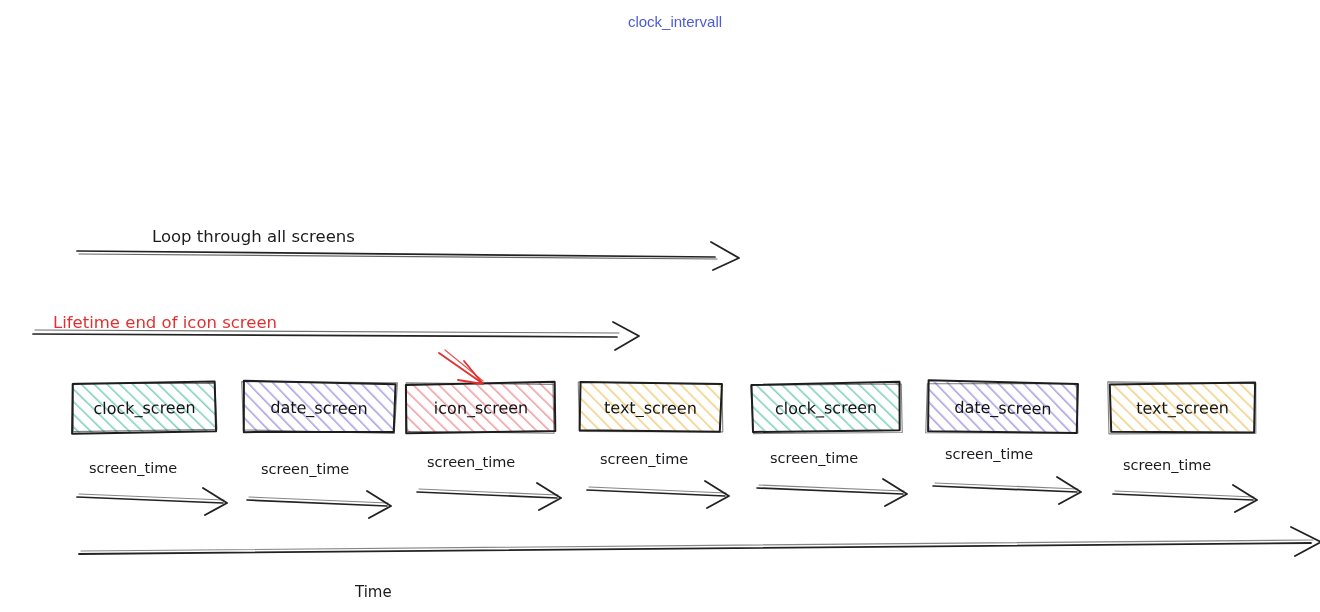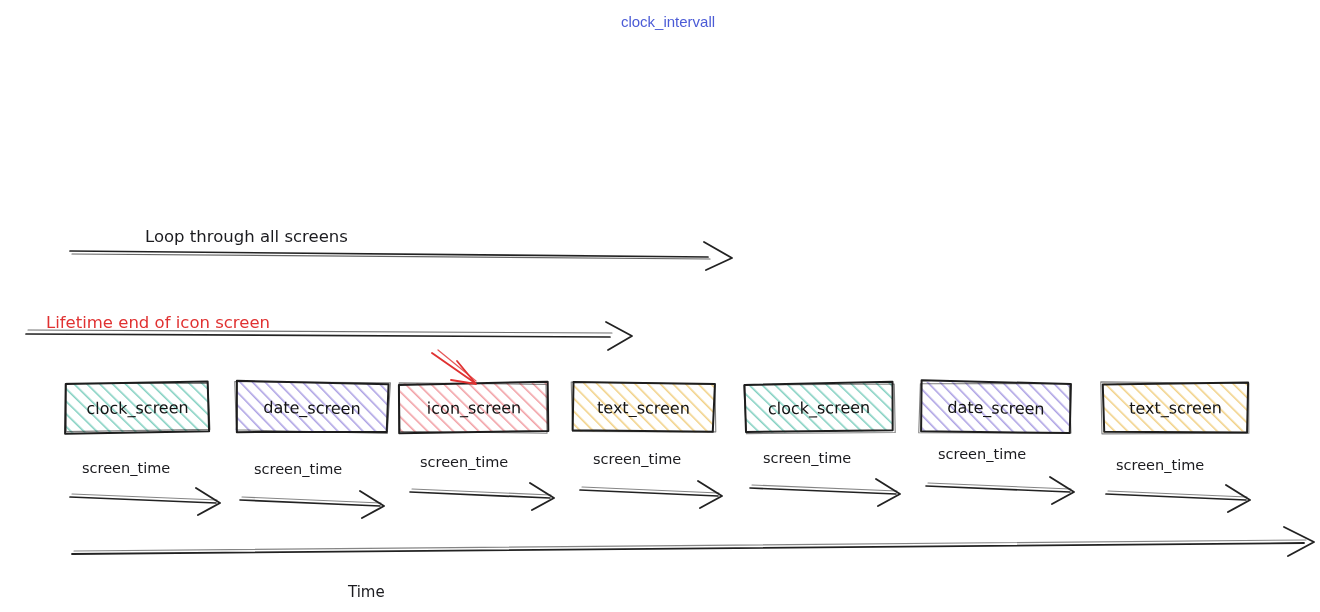--- a/index.html
+++ b/index.html
@@ -1,18 +1,18 @@
 <!DOCTYPE html>
 <html><head>
 <meta charset="utf-8">
 <style>
   html,body{margin:0;padding:0;background:#ffffff;}
   body{width:1320px;height:612px;position:relative;overflow:hidden;
        font-family:"DejaVu Sans",sans-serif;}
-  #stage{position:absolute;left:8px;top:0;width:1136px;height:612px;}
+  #stage{position:absolute;left:15px;top:0;width:1136px;height:612px;}
   svg.layer{position:absolute;left:0;top:0;width:1320px;height:612px;overflow:visible;}
   .hand{font-family:"DejaVu Sans",sans-serif;}
   .title-text{font-family:"Liberation Sans",sans-serif;font-size:15px;fill:#4b5bd6;}
   .lbl{font-size:16.5px;fill:#1b1b1f;}
   .lbl-red{font-size:16.5px;fill:#e03131;}
   .boxlbl{font-size:16px;fill:#141414;}
   .stlbl{font-size:14.5px;fill:#1b1b1f;}
   .axlbl{font-size:15px;fill:#1b1b1f;}
 </style>
 </head>

